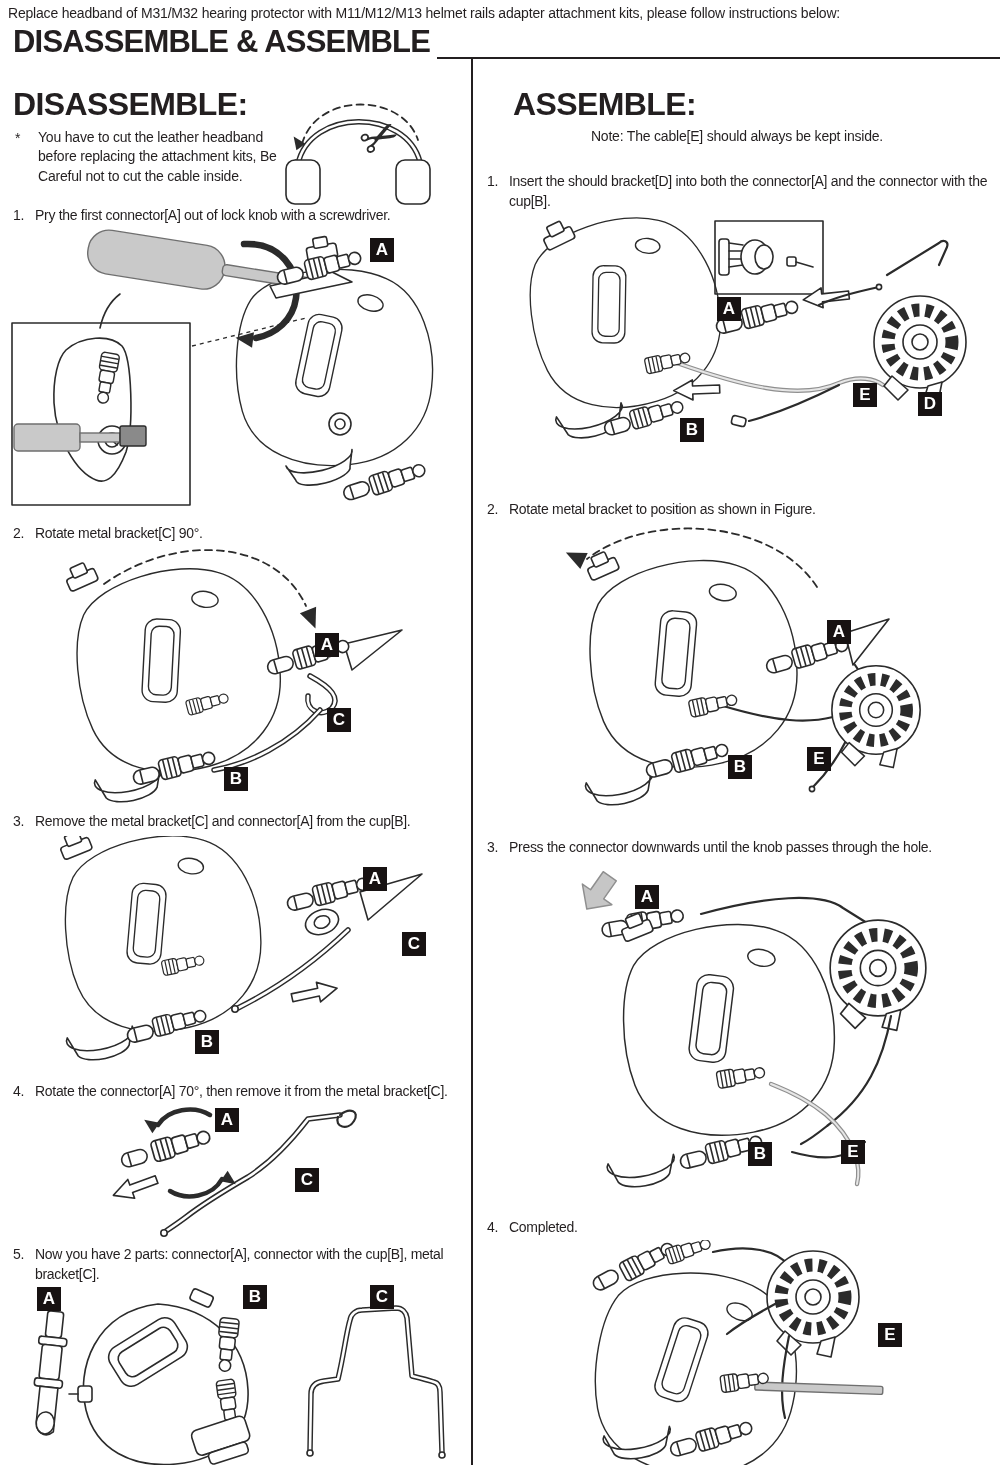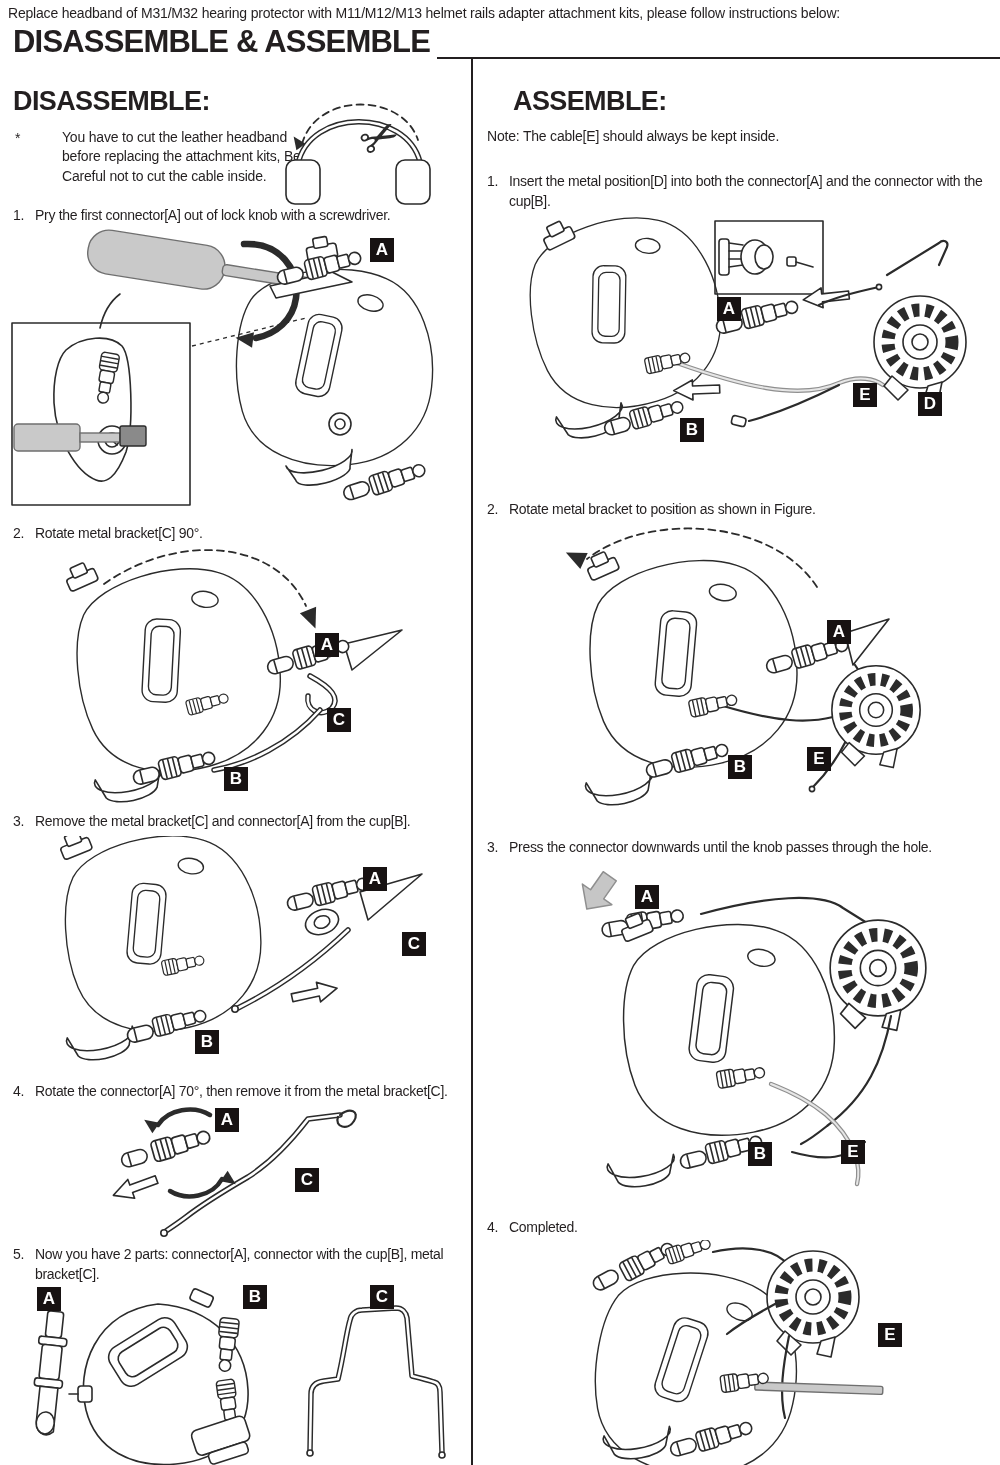--- a/index.html
+++ b/index.html
@@ -4,21 +4,21 @@
 <style>
   html,body { margin:0; padding:0; background:#ffffff; }
   #page {
     position:relative; width:1000px; height:1465px; background:#fff;
     color:#231f20; font-family:"Liberation Sans", sans-serif; overflow:hidden;
   }
   .intro { position:absolute; left:8px; top:5px; width:988px; font-size:14px; letter-spacing:-0.2px; }
   .h1 { position:absolute; left:13px; top:24px; font-size:31px; font-weight:800; letter-spacing:-0.8px; }
   .hline { position:absolute; left:437px; top:57px; width:563px; height:2px; background:#231f20; }
   .vline { position:absolute; left:471px; top:57px; width:2px; height:1408px; background:#231f20; }
-  .h2 { position:absolute; font-size:27px; font-weight:800; letter-spacing:-0.6px; }
+  .h2 { position:absolute; font-size:32px; font-weight:800; letter-spacing:-0.6px; }
   .note { position:absolute; font-size:14px; line-height:1.38; letter-spacing:-0.2px; }
   .step { position:absolute; display:flex; font-size:14px; line-height:1.4; letter-spacing:-0.3px; }
   .step .num { flex:0 0 22px; }
   .fig { position:absolute; }
   .fig svg { display:block; }
   .tag {
     position:absolute; width:24px; height:24px; background:#171212; color:#fff;
     display:flex; align-items:center; justify-content:center;
     font-size:17px; font-weight:bold;
   }
@@ -78,21 +78,21 @@
   </svg>
 
   <div class="intro">Replace headband of M31/M32 hearing protector with M11/M12/M13 helmet rails adapter attachment kits, please follow instructions below:</div>
   <div class="h1">DISASSEMBLE &amp; ASSEMBLE</div>
   <div class="hline"></div>
   <div class="vline"></div>
 
   <div class="h2" style="left:13px; top:86px;">DISASSEMBLE:</div>
 
   <div class="note" style="left:15px; top:129px; width:16px;">*</div>
-  <div class="note" style="left:38px; top:128px; width:248px;margin-left:24px;">You have to cut the leather headband before replacing the attachment kits, Be Careful not to cut the cable inside.</div>
+  <div class="note" style="left:38px; top:128px; width:248px;">You have to cut the leather headband before replacing the attachment kits, Be Careful not to cut the cable inside.</div>
 
   <div class="fig" style="left:278px; top:84px; width:160px; height:122px;">
     <svg width="160" height="122" viewBox="0 0 160 122">
       <path class="dash" d="M24,60 C38,8 124,8 140,56"></path>
       <use href="#ahd" transform="translate(23,63) rotate(235) scale(0.8)"></use>
       <path class="tube" d="M20,80 C32,24 128,24 142,78"></path>
       <path class="tubein" d="M20,80 C32,24 128,24 142,78"></path>
       <path class="ln" d="M18,76 C10,82 12,92 22,93"></path>
       <rect class="lnf" x="8" y="76" width="34" height="44" rx="9"></rect>
       <rect class="lnf" x="118" y="76" width="34" height="44" rx="9"></rect>
@@ -298,25 +298,25 @@
         <circle class="lnf" cx="302" cy="171" r="3"></circle>
         <circle class="lnf" cx="434" cy="173" r="3"></circle>
       </g>
     </svg>
     <div class="tag" style="left:29px;  top:5px;">A</div>
     <div class="tag" style="left:235px; top:3px;">B</div>
     <div class="tag" style="left:362px; top:3px;">C</div>
   </div>
 
   <div class="h2" style="left:513px; top:86px;">ASSEMBLE:</div>
-  <div class="note" style="left:487px; top:127px; width:500px;">Note: The cable[E] should always be kept inside.</div>
+  <div class="note" style="left:487px; top:127px; width:500px;text-align:center;">Note: The cable[E] should always be kept inside.</div>
 
   <div class="step" style="left:487px; top:172px; width:505px;">
     <span class="num">1.</span>
-    <span>Insert the metal position[D] into both the connector[A] and the connector with the cup[B].</span>
+    <span>Insert the should bracket[D] into both the connector[A] and the connector with the cup[B].</span>
   </div>
   <div class="fig" style="left:487px; top:215px; width:510px; height:285px;">
     <svg width="510" height="285" viewBox="0 0 510 285">
       <use href="#cup" transform="translate(12,18) rotate(-11) scale(0.82)"></use>
       <g class="lnf" transform="translate(56,24) rotate(-26)">
         <rect x="0" y="0" width="30" height="13" rx="3"></rect>
           <rect x="8" y="-9" width="15" height="11" rx="2"></rect>
       </g>
       <path class="cable" d="M190,148 C252,170 312,186 352,168 C372,160 388,164 396,170"></path>
       <path class="cablein" d="M190,148 C252,170 312,186 352,168 C372,160 388,164 396,170"></path>

